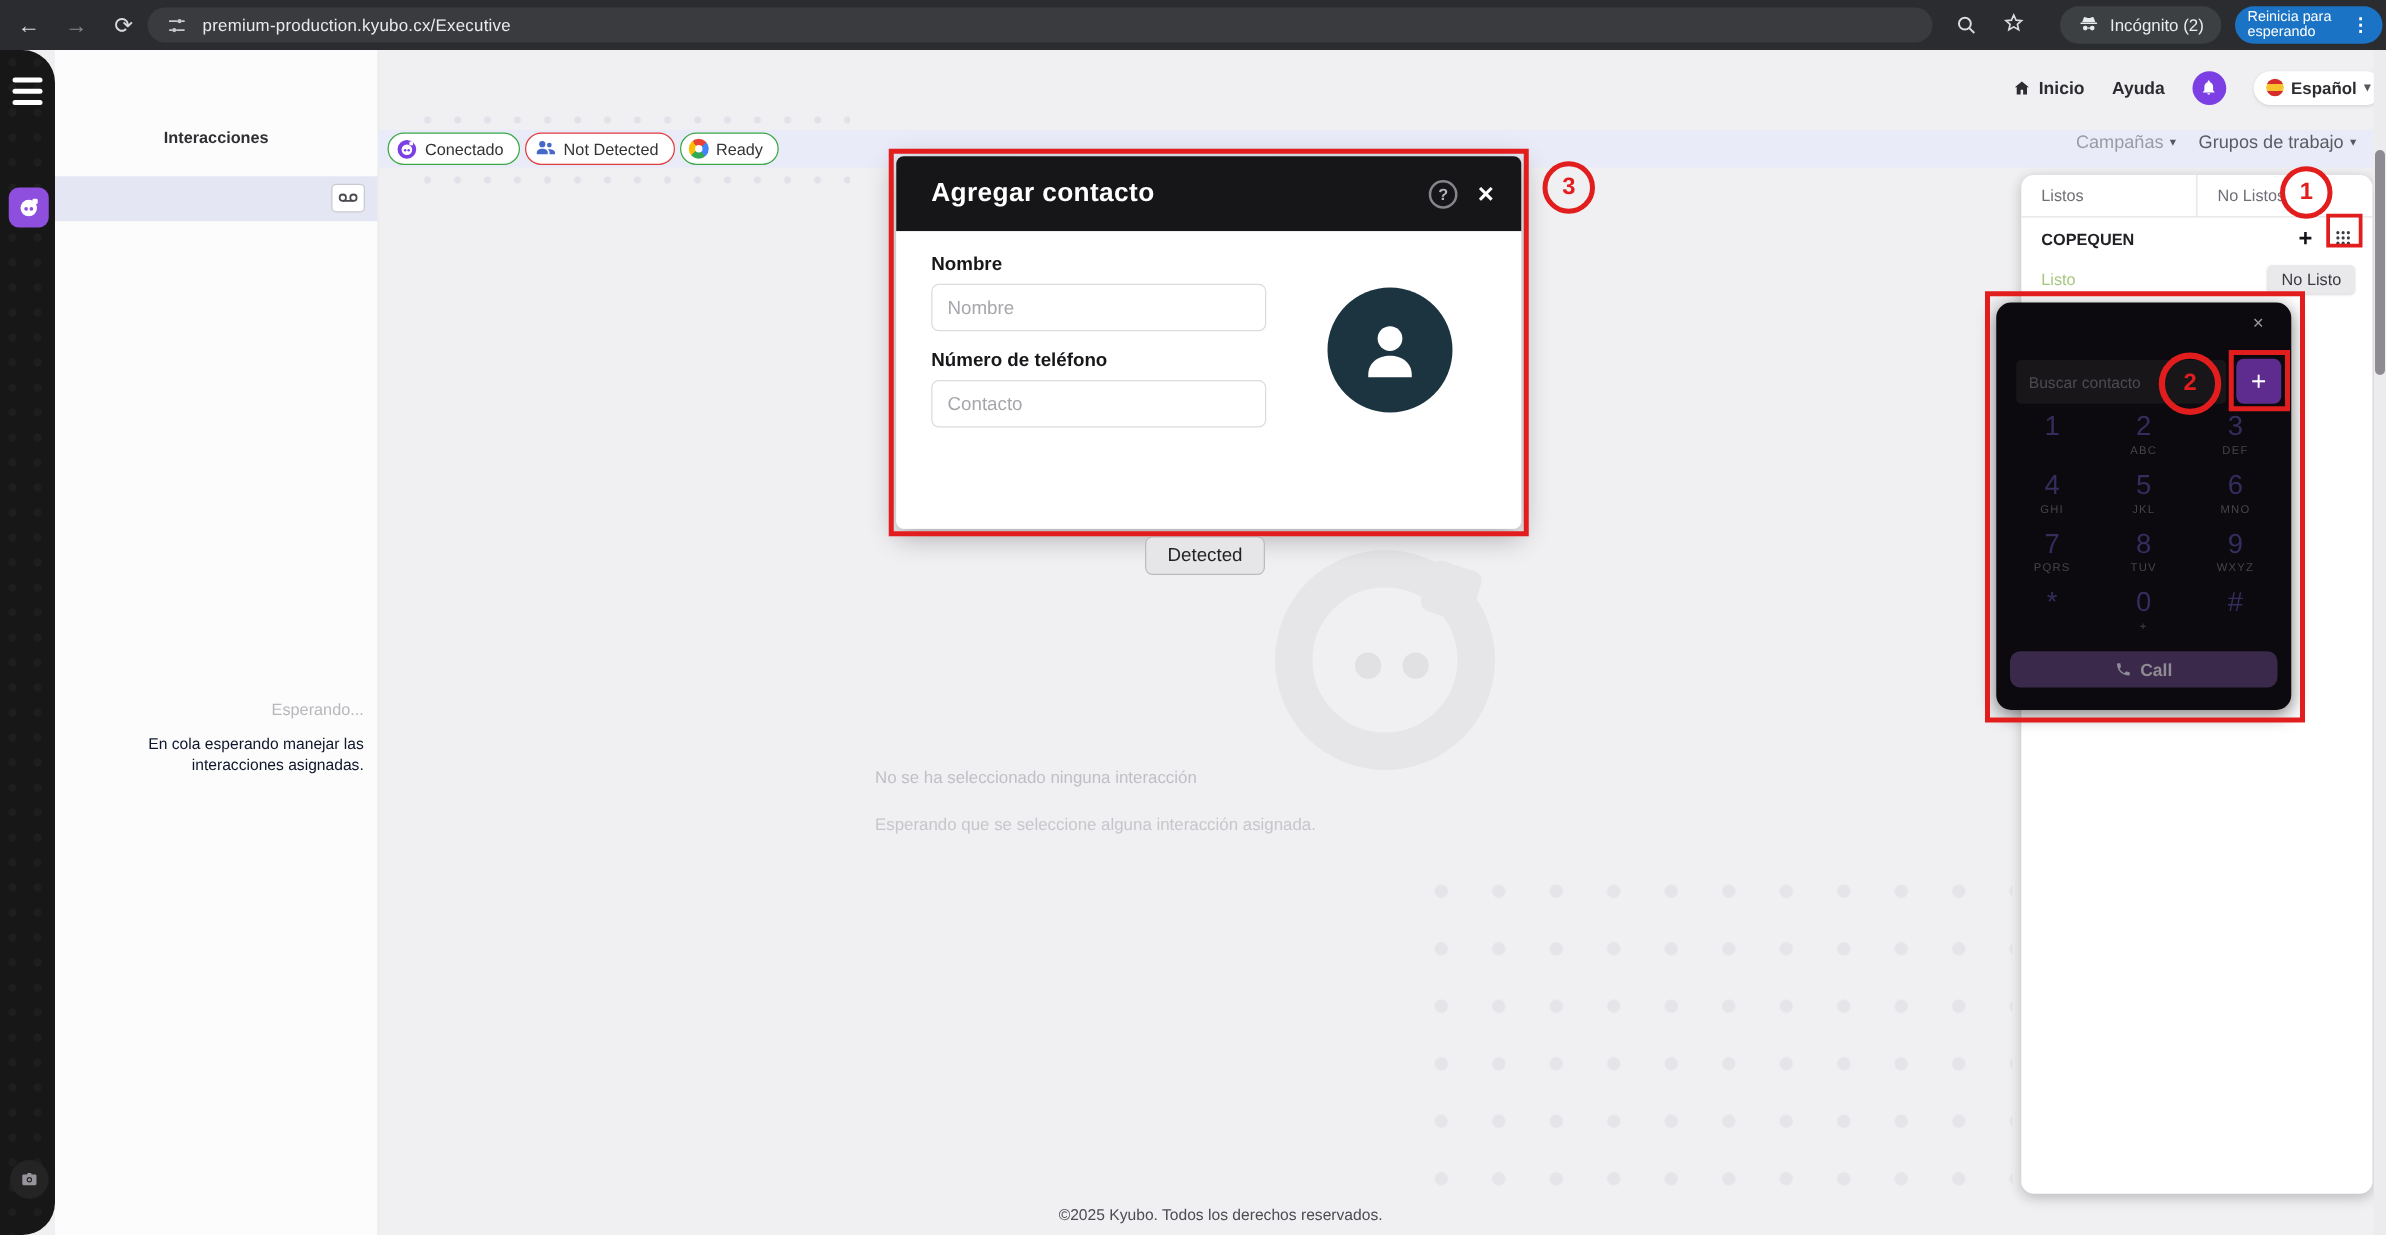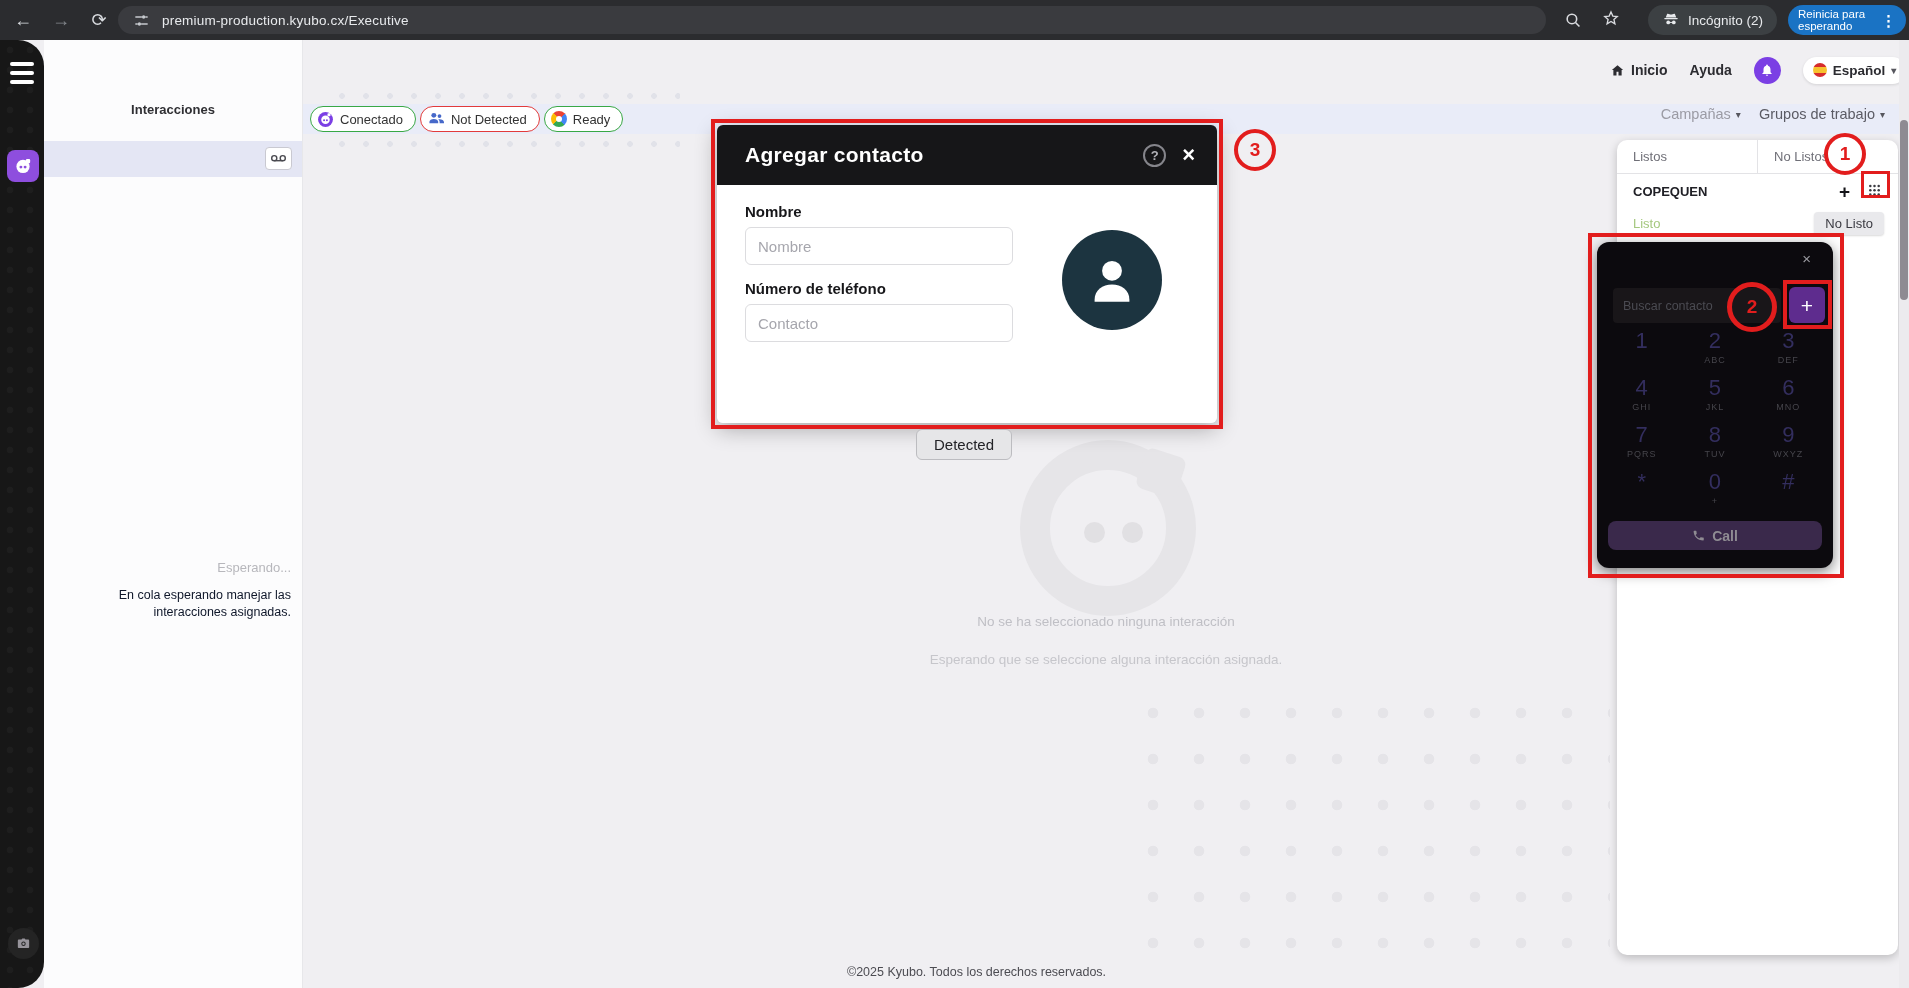--- a/index.html
+++ b/index.html
@@ -57,21 +57,21 @@
   .pill.green { border:1.5px solid #39a845; }
   .pill.red { border:1.5px solid #e23b3b; }
   .ready-wheel { width:16px; height:16px; border-radius:50%; background:conic-gradient(from -40deg, #ea4335 0 25%, #4285f4 25% 50%, #34a853 50% 75%, #fbbc05 75% 100%); display:flex; align-items:center; justify-content:center; }
   .ready-wheel i { width:6px; height:6px; background:#fff; border-radius:50%; }
   .drop-row { position:absolute; right:24px; top:106px; display:flex; gap:18px; z-index:6; font-size:14.5px; }
   .drop { display:flex; align-items:center; gap:5px; cursor:pointer; }
   .drop.muted { color:#9b9ba4; }
   .drop.dark { color:#5b5b64; }
 
   
-  .empty-state { position:absolute; left:700px; top:614px; width:812px; text-align:center; z-index:3; }
+  .empty-state { position:absolute; left:700px; top:614px; width:812px; z-index:3; }
   .empty-state .l1 { font-size:13.5px; color:#bfbfc5; margin-bottom:13px; }
   .empty-state .l2 { font-size:13.5px; color:#c6c6cb;margin-top:23px; }
   .footer { position:absolute; left:44px; top:965px; width:1865px; text-align:center; font-size:12.5px; color:#4c4c52; z-index:3; }
 
   
   .right-card { position:absolute; left:1617px; top:140px; width:281px; height:815px; background:#fff; border-radius:10px; box-shadow:0 3px 10px rgba(0,0,0,.22); z-index:8; }
   .rc-tabs { display:flex; height:34px; border-bottom:1px solid #e3e3e6; }
   .rc-tab { flex:1; display:flex; align-items:center; padding:0 16px; font-size:13px; color:#6f6f77; cursor:pointer; }
   .rc-tab + .rc-tab { border-left:1px solid #e3e3e6; }
   .rc-group { display:flex; align-items:center; height:28px; padding:6px 14px 0 16px; }

